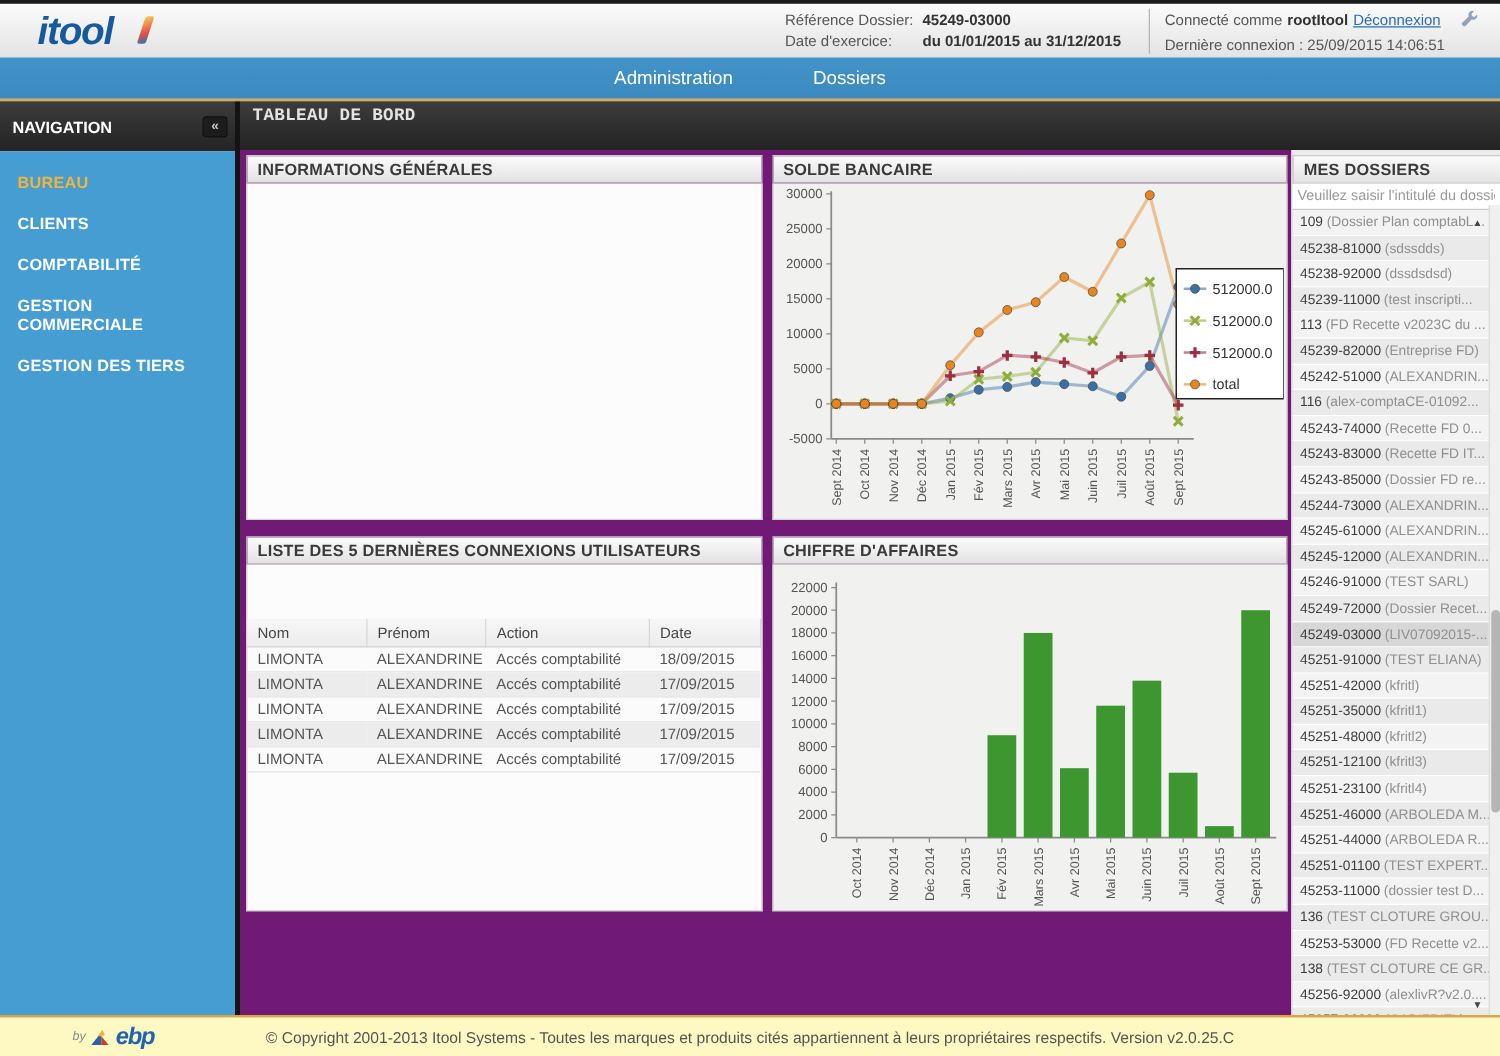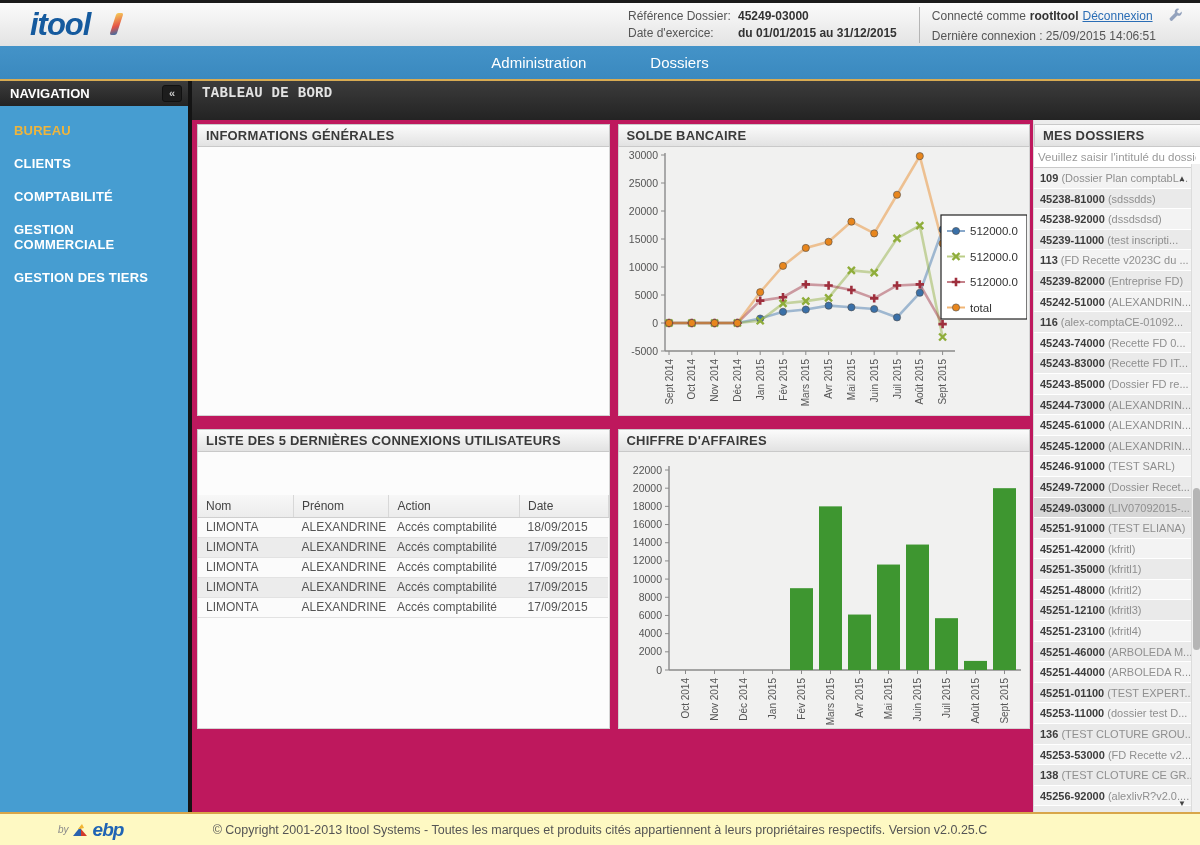--- a/index.html
+++ b/index.html
@@ -28,34 +28,34 @@
 
   
   .menubar { height:33px; background:linear-gradient(#4493c8,#3a89bf); display:flex; align-items:center;
              justify-content:center; gap:64px; flex-shrink:0; }
   .menu-item { color:#fff; font-size:15px; cursor:pointer; }
   .goldline { height:2px; background:#d8ab52; flex-shrink:0; }
 
   
   .content { flex:1; display:flex; min-height:0; }
   .sidebar { width:188px; display:flex; flex-direction:column; flex-shrink:0; }
-  .nav-head { height:25px; background:linear-gradient(#3c3c3c,#232323); color:#fff; font-weight:bold;
+  .nav-head { height:40px; background:linear-gradient(#3c3c3c,#232323); color:#fff; font-weight:bold;
               font-size:13px; display:flex; align-items:center; padding:0 6px 0 10px;gap:16px; }
   .nav-head .sp { flex:1; }
   .collapse-btn { width:20px; height:17px; background:#1d1d1d; border:1px solid #111; border-radius:3px;
                   color:#c9c9c9; font-size:11px; line-height:15px; text-align:center; cursor:pointer; }
   .nav-body { flex:1; background:#469dd1; padding-top:8px; }
   .nav-item { padding:9px 14px; font-weight:bold; font-size:13px; color:#fff; letter-spacing:.2px; cursor:pointer; }
   .nav-item.active { color:#efb53c; }
   .side-divider { width:4px; background:#141414; flex-shrink:0; }
 
   .right-region { flex:1; display:flex; flex-direction:column; min-width:0; }
   .pagebar { height:39px; background:linear-gradient(#3c3c3c,#232323); color:#e3e3e3; font-weight:bold;
              font-size:14px; line-height:25px; padding-left:10px; flex-shrink:0; letter-spacing:.3px;font-family:Liberation Mono, monospace; }
-  .work { flex:1; display:flex; min-height:0; background:#be185d; }
+  .work { flex:1; display:flex; min-height:0; background:#701a75; }
   .main { flex:1; min-width:0; padding:4px 3px 0 5px; display:grid;
           grid-template-columns:1fr 1fr; grid-template-rows:292px 300px; gap:13px 8px; align-content:start; }
 
   .panel { display:flex; flex-direction:column; min-width:0; }
   .panel-header { height:23px; background:linear-gradient(#fbfbfb,#e2e2e2); border:1px solid #c9c9c9;
                   font-weight:bold; font-size:13px; color:#3a3a3a; line-height:22px; padding-left:8px;
                   letter-spacing:.2px; flex-shrink:0; }
   .panel-body { flex:1; background:#fcfcfc; border:1px solid #d4d4d4; border-top:none; min-height:0; }
   .panel-body.chart { background:#f1f1f0; }
 
@@ -73,21 +73,21 @@
   .dossiers .panel-header { border-right:none; }
   .doss-search { height:21px; border:none; border-bottom:1px solid #c9c9c9; font-size:11.5px; padding:0 4px;
                  color:#555; background:#fff; font-family:"Liberation Sans",sans-serif; outline:none; flex-shrink:0; }
   .doss-search::placeholder { color:#999; }
   .doss-list { flex:1; overflow:hidden; position:relative; }
   .doss-item { height:20.6px; line-height:20.6px; font-size:11px; padding:0 4px 0 6px; white-space:nowrap;
                overflow:hidden; border-bottom:1px solid #fff; cursor:pointer; }
   .doss-item:nth-child(odd) { background:#f3f3f3; }
   .doss-item:nth-child(even) { background:#eaeaea; }
   .doss-item.selected { background:#d7d7d7; }
-  .doss-ref { font-weight:bold; color:#3d3d3d; }
+  .doss-ref { font-weight:normal; color:#3d3d3d; }
   .doss-label { color:#8f8f8f; }
   .scroll-arrow { position:absolute; right:14px; font-size:8px; color:#444; cursor:pointer; z-index:3; }
   .scroll-arrow.up { top:6px; }
   .scroll-arrow.down { bottom:4px; }
   .doss-scrollbar { position:absolute; right:0; top:44px; bottom:0; width:9px; background:#f0f0f0;
                     border-left:1px solid #dcdcdc; }
   .doss-thumb { position:absolute; left:1px; width:7px; top:50%; height:25%; background:#b5b5b5; border-radius:4px; cursor:pointer; }
 
   
   .footer { height:33px; border-top:2px solid #d8a64a; background:#fef9c3; display:flex; align-items:center;

